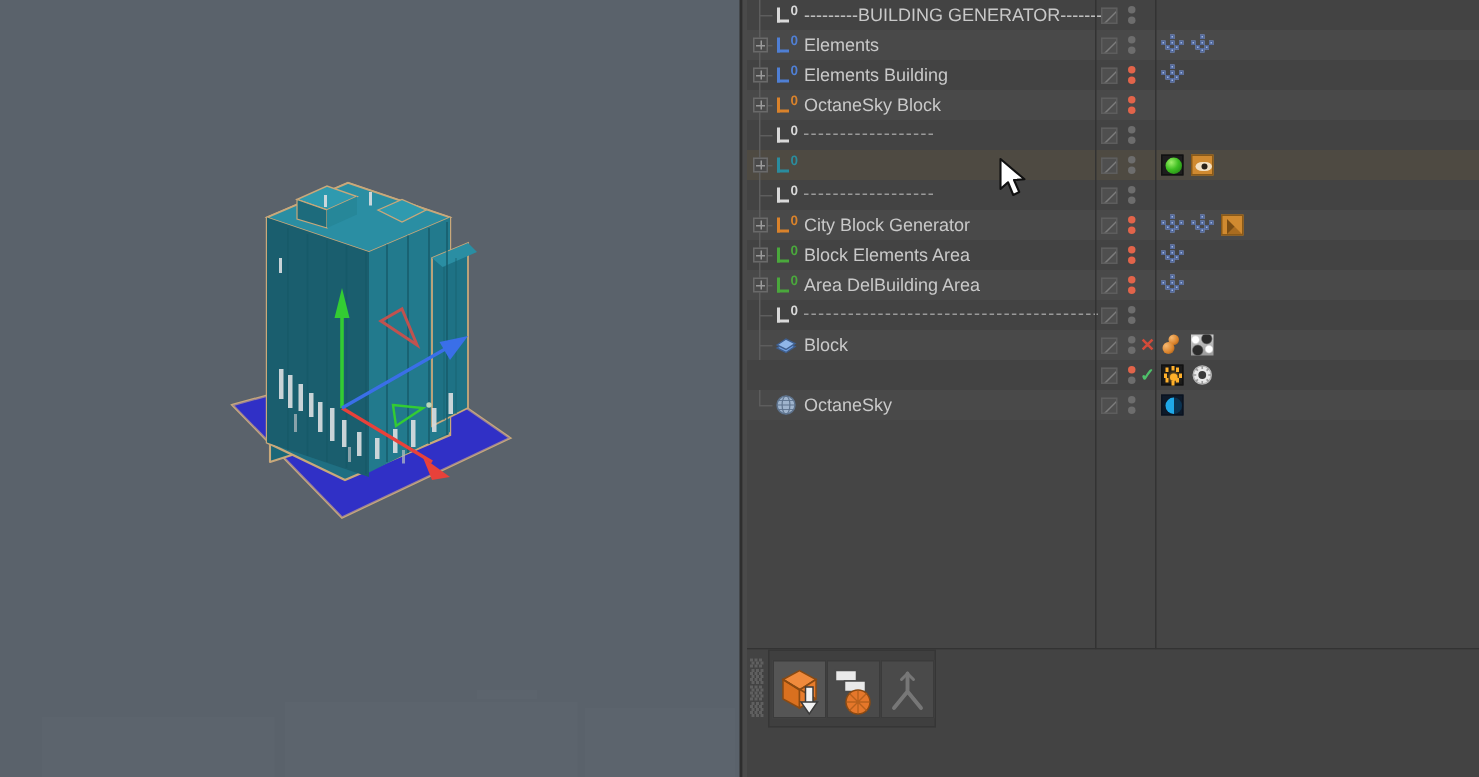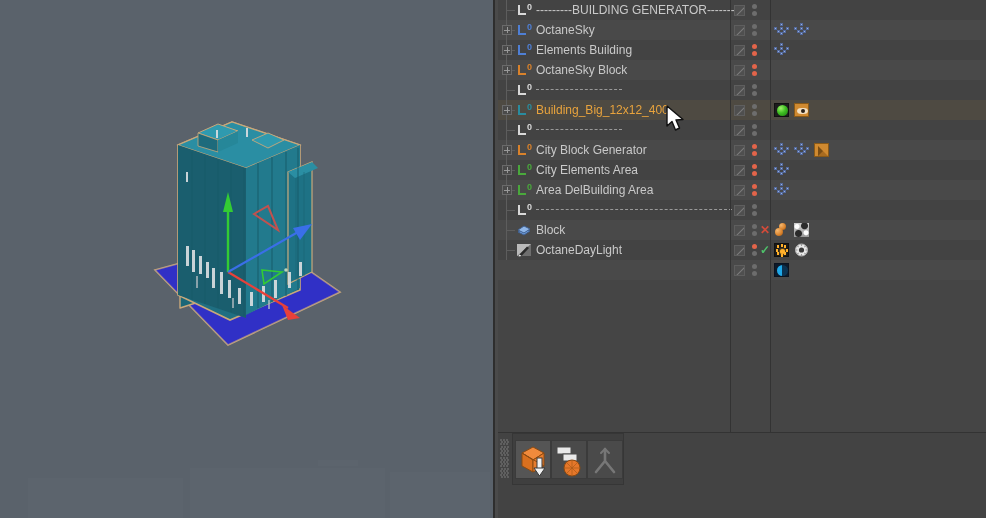--- a/index.html
+++ b/index.html
@@ -233,21 +233,21 @@
         </div>
         <div class="row alt" style="top: 20px;">
           <div class="tree">
             <div class="vline"></div>
             <div class="hline"></div>
             <div class="plusbox"></div>
             <div class="nullicon" style="color: rgb(79, 127, 212);">
               <div class="lshape"></div>
               <div class="zero">0</div>
             </div>
-            <div class="objname">OctaneSky</div>
+            <div class="objname">Elements</div>
           </div>
           <div class="slashbox"></div>
           <div class="dot d1 grey"></div>
           <div class="dot d2 grey"></div>
           <div class="tags" style="width: 44px;">
             <div class="tag points" style="left: 0px;">
               <i style="left: 6px; top: 0px;"></i>
               <i style="left: 0px; top: 4px;"></i>
               <i style="left: 6px; top: 4px;"></i>
               <i style="left: 12px; top: 4px;"></i>
@@ -323,21 +323,20 @@
         </div>
         <div class="row sel" style="top: 100px;">
           <div class="tree">
             <div class="vline"></div>
             <div class="hline"></div>
             <div class="plusbox"></div>
             <div class="nullicon" style="color: rgb(42, 140, 158);">
               <div class="lshape"></div>
               <div class="zero">0</div>
             </div>
-            <div class="objname sel">Building_Big_12x12_400</div>
           </div>
           <div class="slashbox"></div>
           <div class="dot d1 grey"></div>
           <div class="dot d2 grey"></div>
           <div class="tags" style="width: 44px;">
             <div class="tag greenball" style="left: 0px;"></div>
             <div class="tag eye" style="left: 20px;">
               <i></i>
             </div>
           </div>
@@ -394,21 +393,21 @@
         </div>
         <div class="row odd" style="top: 160px;">
           <div class="tree">
             <div class="vline"></div>
             <div class="hline"></div>
             <div class="plusbox"></div>
             <div class="nullicon" style="color: rgb(74, 168, 60);">
               <div class="lshape"></div>
               <div class="zero">0</div>
             </div>
-            <div class="objname">City Elements Area</div>
+            <div class="objname">Block Elements Area</div>
           </div>
           <div class="slashbox"></div>
           <div class="dot d1 red"></div>
           <div class="dot d2 red"></div>
           <div class="tags" style="width: 24px;">
             <div class="tag points" style="left: 0px;">
               <i style="left: 6px; top: 0px;"></i>
               <i style="left: 0px; top: 4px;"></i>
               <i style="left: 6px; top: 4px;"></i>
               <i style="left: 12px; top: 4px;"></i>
@@ -474,31 +473,20 @@
           <div class="markx">✕</div>
           <div class="tags" style="width: 44px;">
             <div class="tag spheres" style="left: 0px;">
               <i style="left: 5px; top: 0px; width: 7px; height: 7px;"></i>
               <i style="left: 1px; top: 5px; width: 8px; height: 8px;"></i>
             </div>
             <div class="tag noise" style="background: radial-gradient(circle at 20% 25%, rgb(255, 255, 255) 0px, rgb(255, 255, 255) 2px, transparent 3px), radial-gradient(circle at 70% 20%, rgb(43, 43, 43) 0px, rgb(43, 43, 43) 3px, transparent 4px), radial-gradient(circle at 30% 75%, rgb(43, 43, 43) 0px, rgb(43, 43, 43) 3px, transparent 4px), radial-gradient(circle at 80% 70%, rgb(255, 255, 255) 0px, rgb(255, 255, 255) 2px, transparent 3px), linear-gradient(rgb(207, 207, 207), rgb(154, 154, 154)); left: 20px;"></div>
           </div>
         </div>
         <div class="row odd" style="top: 240px;">
-          <div class="tree">
-            <div class="vline"></div>
-            <div class="hline"></div>
-            <div class="objicon"><svg width="16" height="14" viewBox="0 0 16 14">
-                <polygon points="1,1 15,1 15,13 1,13" fill="#b9b9b9"></polygon>
-                <polygon points="1,13 15,1 15,13" fill="#6e6e6e"></polygon>
-                <path d="M3.5 11.5 L11 3.5 L13 5 L5.5 13 Z" fill="#2a2a2a"></path>
-                <path d="M3.5 11.5 L5.5 13 L2.5 13.5 Z" fill="#efefef"></path>
-              </svg></div>
-            <div class="objname">OctaneDayLight</div>
-          </div>
           <div class="slashbox"></div>
           <div class="dot d1 red"></div>
           <div class="dot d2 grey"></div>
           <div class="markchk">✓</div>
           <div class="tags" style="width: 44px;">
             <div class="tag sun" style="left: 0px;">
               <i></i>
               <b style="left: 10.5px; top: 4.5px;"></b>
               <b style="left: 9.03553px; top: 8.03553px;"></b>
               <b style="left: 5.5px; top: 9.5px;"></b>
@@ -518,20 +506,32 @@
                   <line x1="11.5" y1="7" x2="13.5" y2="7"></line>
                   <line x1="3.2" y1="2.7" x2="4.6" y2="4.1"></line>
                   <line x1="10.4" y1="9.9" x2="11.8" y2="11.3"></line>
                   <line x1="11.8" y1="2.7" x2="10.4" y2="4.1"></line>
                   <line x1="4.6" y1="9.9" x2="3.2" y2="11.3"></line>
                 </g>
               </svg></div>
           </div>
         </div>
         <div class="row alt" style="top: 260px;">
+          <div class="tree">
+            <div class="vline half"></div>
+            <div class="hline"></div>
+            <div class="objicon"><svg width="16" height="14" viewBox="0 0 16 14">
+                <circle cx="8" cy="7" r="6" fill="#9fb4cd" stroke="#5e738d" stroke-width="1"></circle>
+                <ellipse cx="8" cy="7" rx="2.6" ry="6" fill="none" stroke="#5e738d" stroke-width="0.8"></ellipse>
+                <line x1="2" y1="7" x2="14" y2="7" stroke="#5e738d" stroke-width="0.8"></line>
+                <line x1="3" y1="4" x2="13" y2="4" stroke="#5e738d" stroke-width="0.6"></line>
+                <line x1="3" y1="10" x2="13" y2="10" stroke="#5e738d" stroke-width="0.6"></line>
+              </svg></div>
+            <div class="objname">OctaneSky</div>
+          </div>
           <div class="slashbox"></div>
           <div class="dot d1 grey"></div>
           <div class="dot d2 grey"></div>
           <div class="tags" style="width: 24px;">
             <div class="tag moon" style="left: 0px;">
               <i></i>
             </div>
           </div>
         </div>
       </div>

